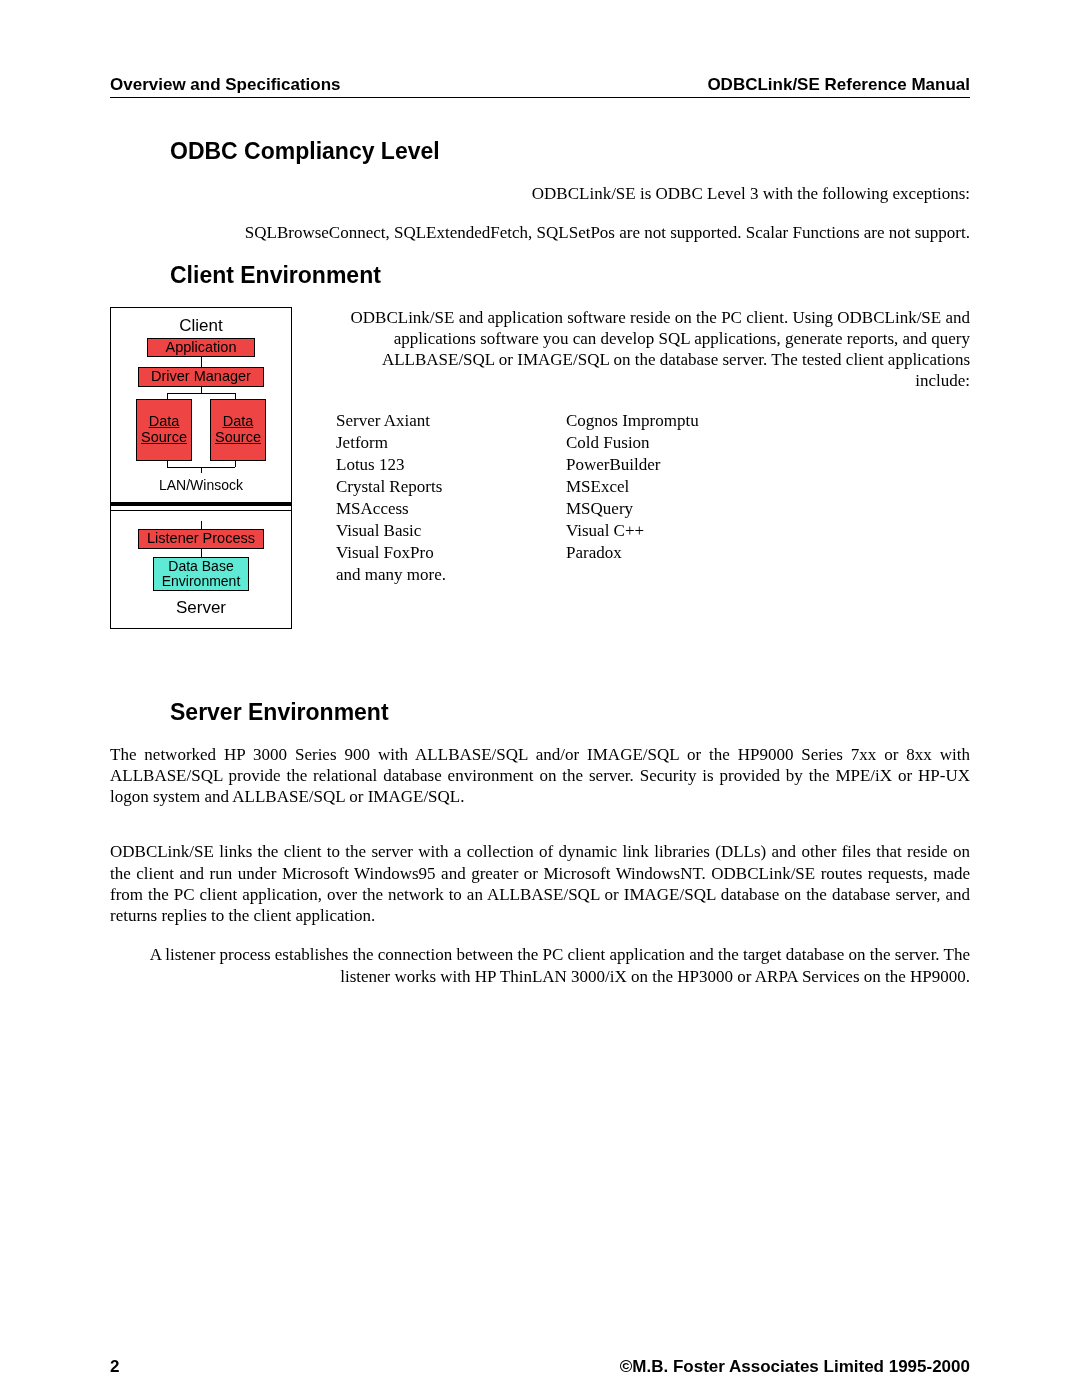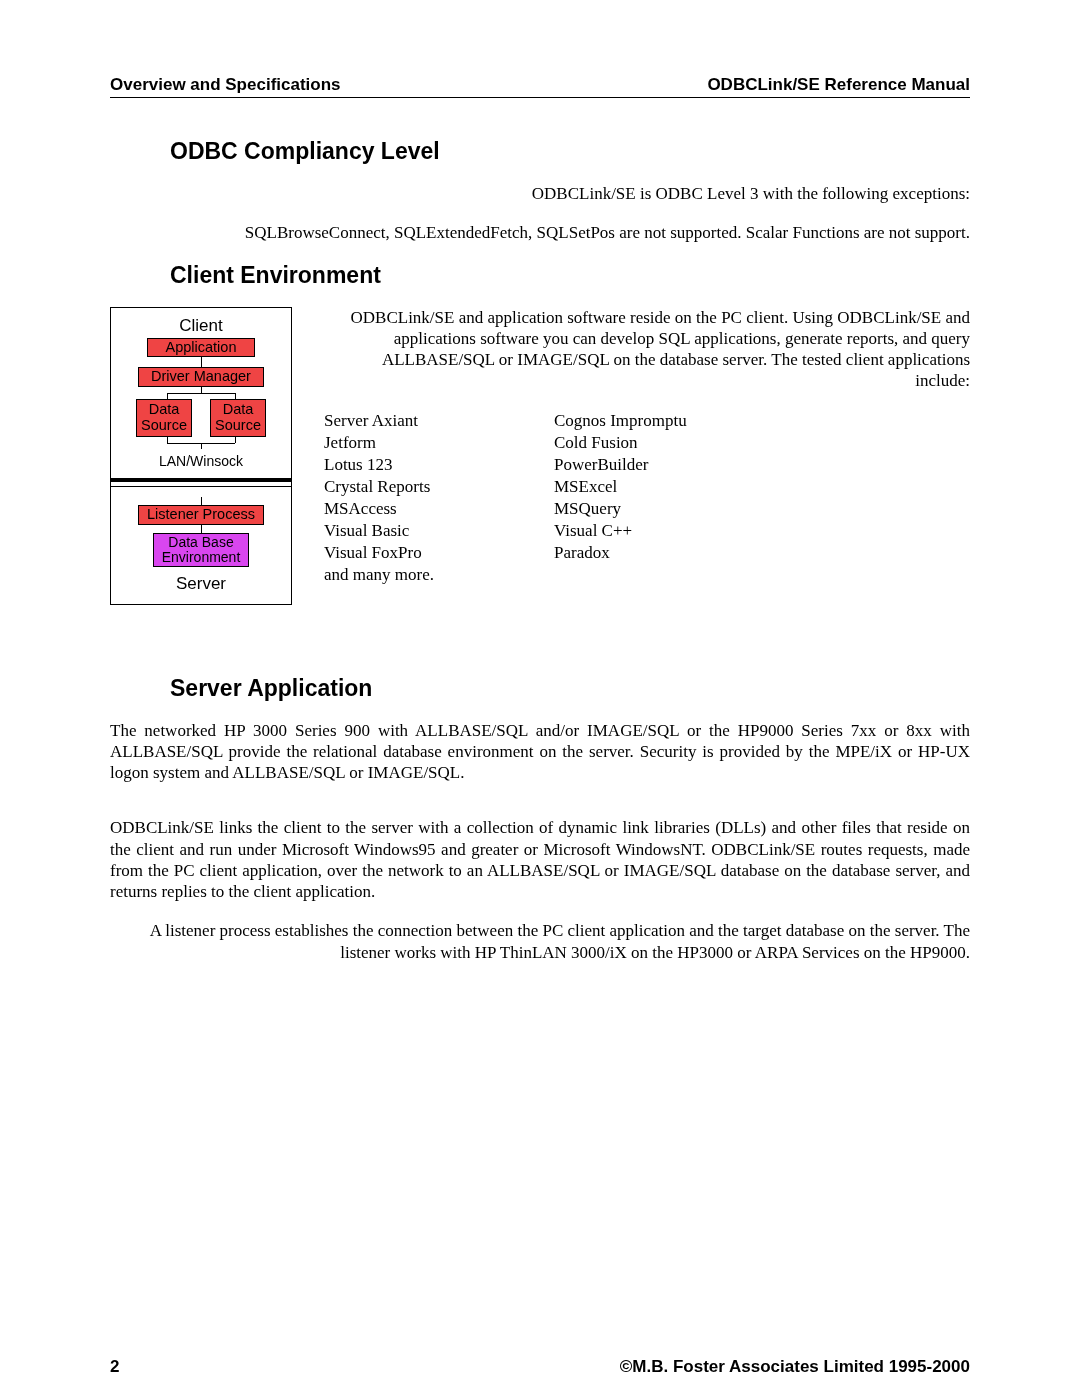--- a/index.html
+++ b/index.html
@@ -38,21 +38,21 @@
     font-size: 17px;
     line-height: 1.25;
     margin: 0 0 18px 0;
     text-align: right;
   }
   p.justify {
     text-align: justify;
   }
   .client-section {
     display: flex;
-    gap: 32px;
+    gap: 44px;
     margin-top: 10px;
     margin-bottom: 70px;
   }
   .diagram {
     flex: 0 0 180px;
     border: 1.5px solid #000;
     background: #fff;
     font-family: Arial, Helvetica, sans-serif;
     font-size: 14px;
     text-align: center;
@@ -78,21 +78,22 @@
     background: #000;
     margin: 0 auto;
   }
   .two-sources {
     display: flex;
     justify-content: center;
     gap: 18px;
     position: relative;
   }
   .two-sources .box {
-    padding: 2px 4px;
+    padding: 14px 4px;
+    text-decoration: underline;
   }
   .hconnector {
     position: relative;
     height: 12px;
   }
   .hconnector .stem { position:absolute; left:50%; width:1px; height:6px; background:#000; top:0;}
   .hconnector .bar { position:absolute; top:6px; height:1px; background:#000; }
   .hconnector .drop { position:absolute; width:1px; height:6px; background:#000; top:6px;}
   .lan-row {
     font-size: 14px;
@@ -102,21 +103,21 @@
     height: 4px;
     background: #000;
     margin-top: 1px;
   }
   .divider {
     border-top: 1px solid #000;
     margin: 0;
   }
   .server-part .box-wide {
     border: 1px solid #000;
-    background: #d946ef;
+    background: #5eead4;
     padding: 1px 8px;
     font-size: 14px;
     line-height: 1.05;
   }
   .client-text {
     flex: 1;
   }
   .apps-cols {
     display: flex;
     gap: 60px;
@@ -219,21 +220,21 @@
           <div>PowerBuilder</div>
           <div>MSExcel</div>
           <div>MSQuery</div>
           <div>Visual C++</div>
           <div>Paradox</div>
         </div>
       </div>
     </div>
   </div>
 
-  <h2 class="section">Server Application</h2>
+  <h2 class="section">Server Environment</h2>
   <p class="body justify" style="margin-bottom:34px">The networked HP 3000 Series 900 with ALLBASE/SQL and/or IMAGE/SQL or the HP9000 Series 7xx or 8xx with ALLBASE/SQL provide the relational database environment on the server.  Security is provided by the MPE/iX or HP-UX logon system and ALLBASE/SQL or IMAGE/SQL.</p>
 
   <p class="body justify">ODBCLink/SE links the client to the server with a collection of dynamic link libraries (DLLs) and other files that reside on the client and run under Microsoft  Windows95 and greater or Microsoft WindowsNT.  ODBCLink/SE routes requests,  made from the PC client application, over the network to an ALLBASE/SQL or IMAGE/SQL database on the database server, and returns replies to the client application.</p>
   <p class="body">A listener process establishes the connection between the PC client application and the target database on the server. The listener works with HP ThinLAN 3000/iX on the HP3000 or ARPA Services on the HP9000.</p>
 
   <div class="footer">
     <span>2</span>
     <span class="right">
       <div>©M.B. Foster Associates Limited 1995-2000</div>
     </span>

